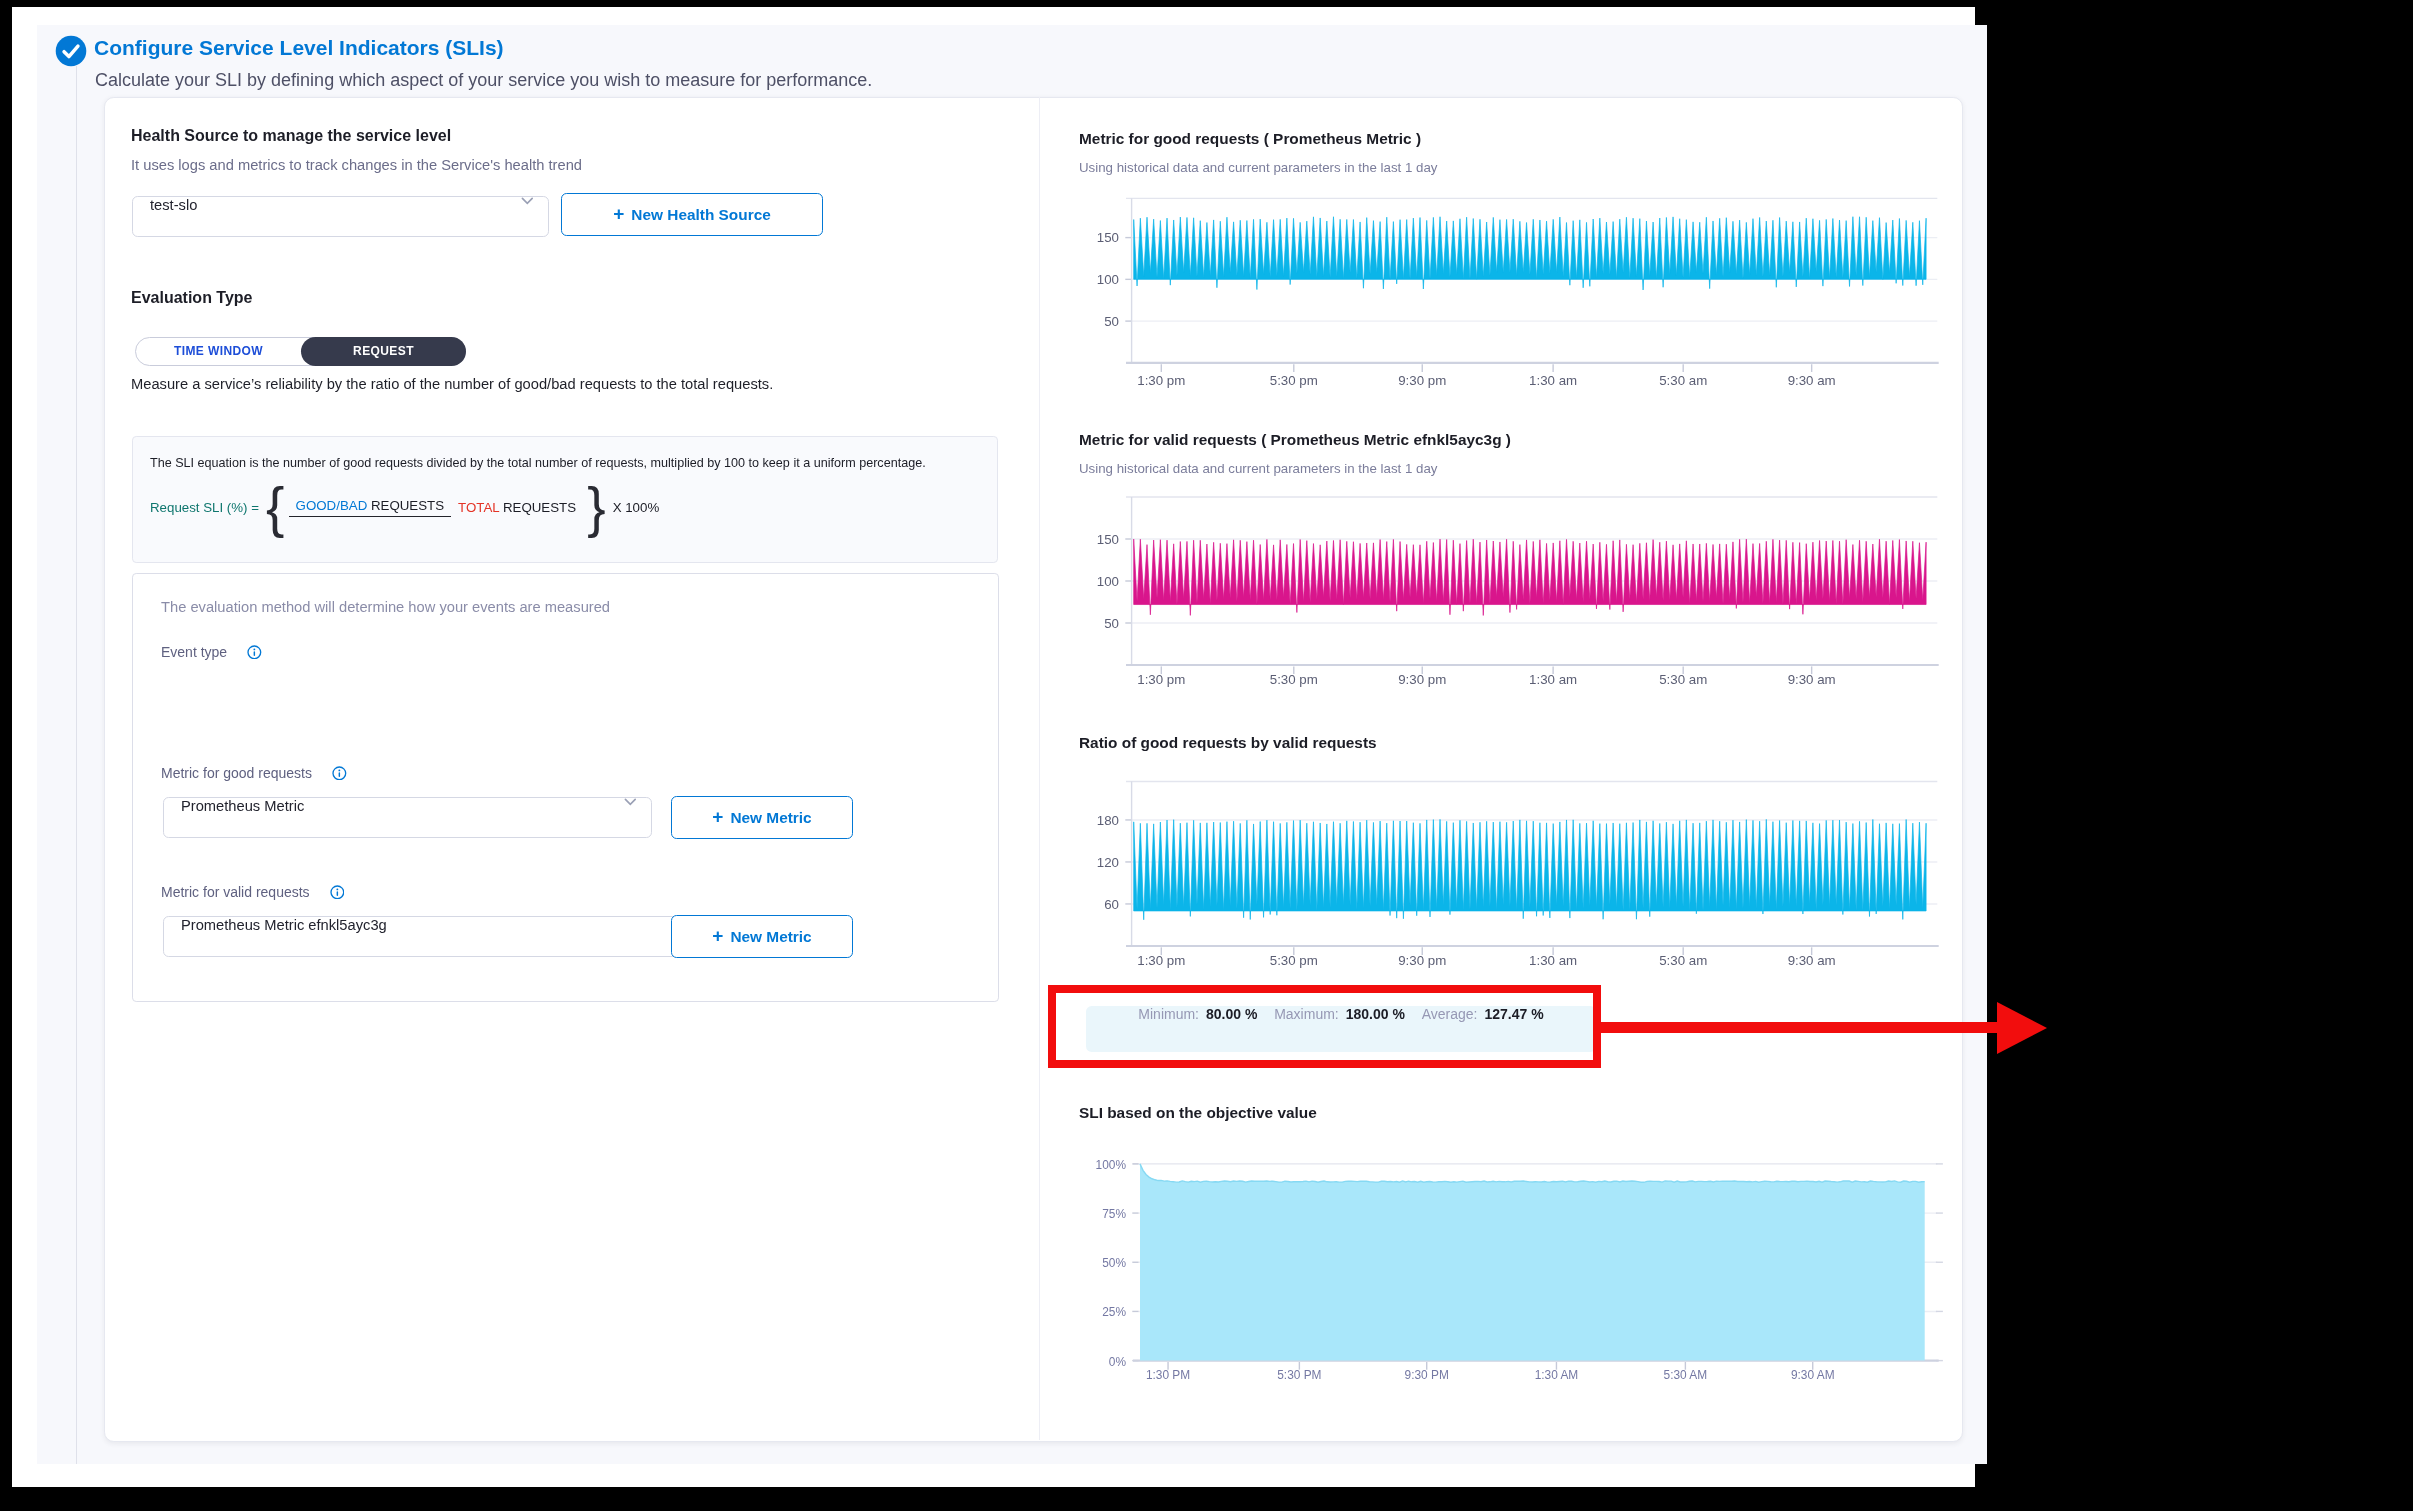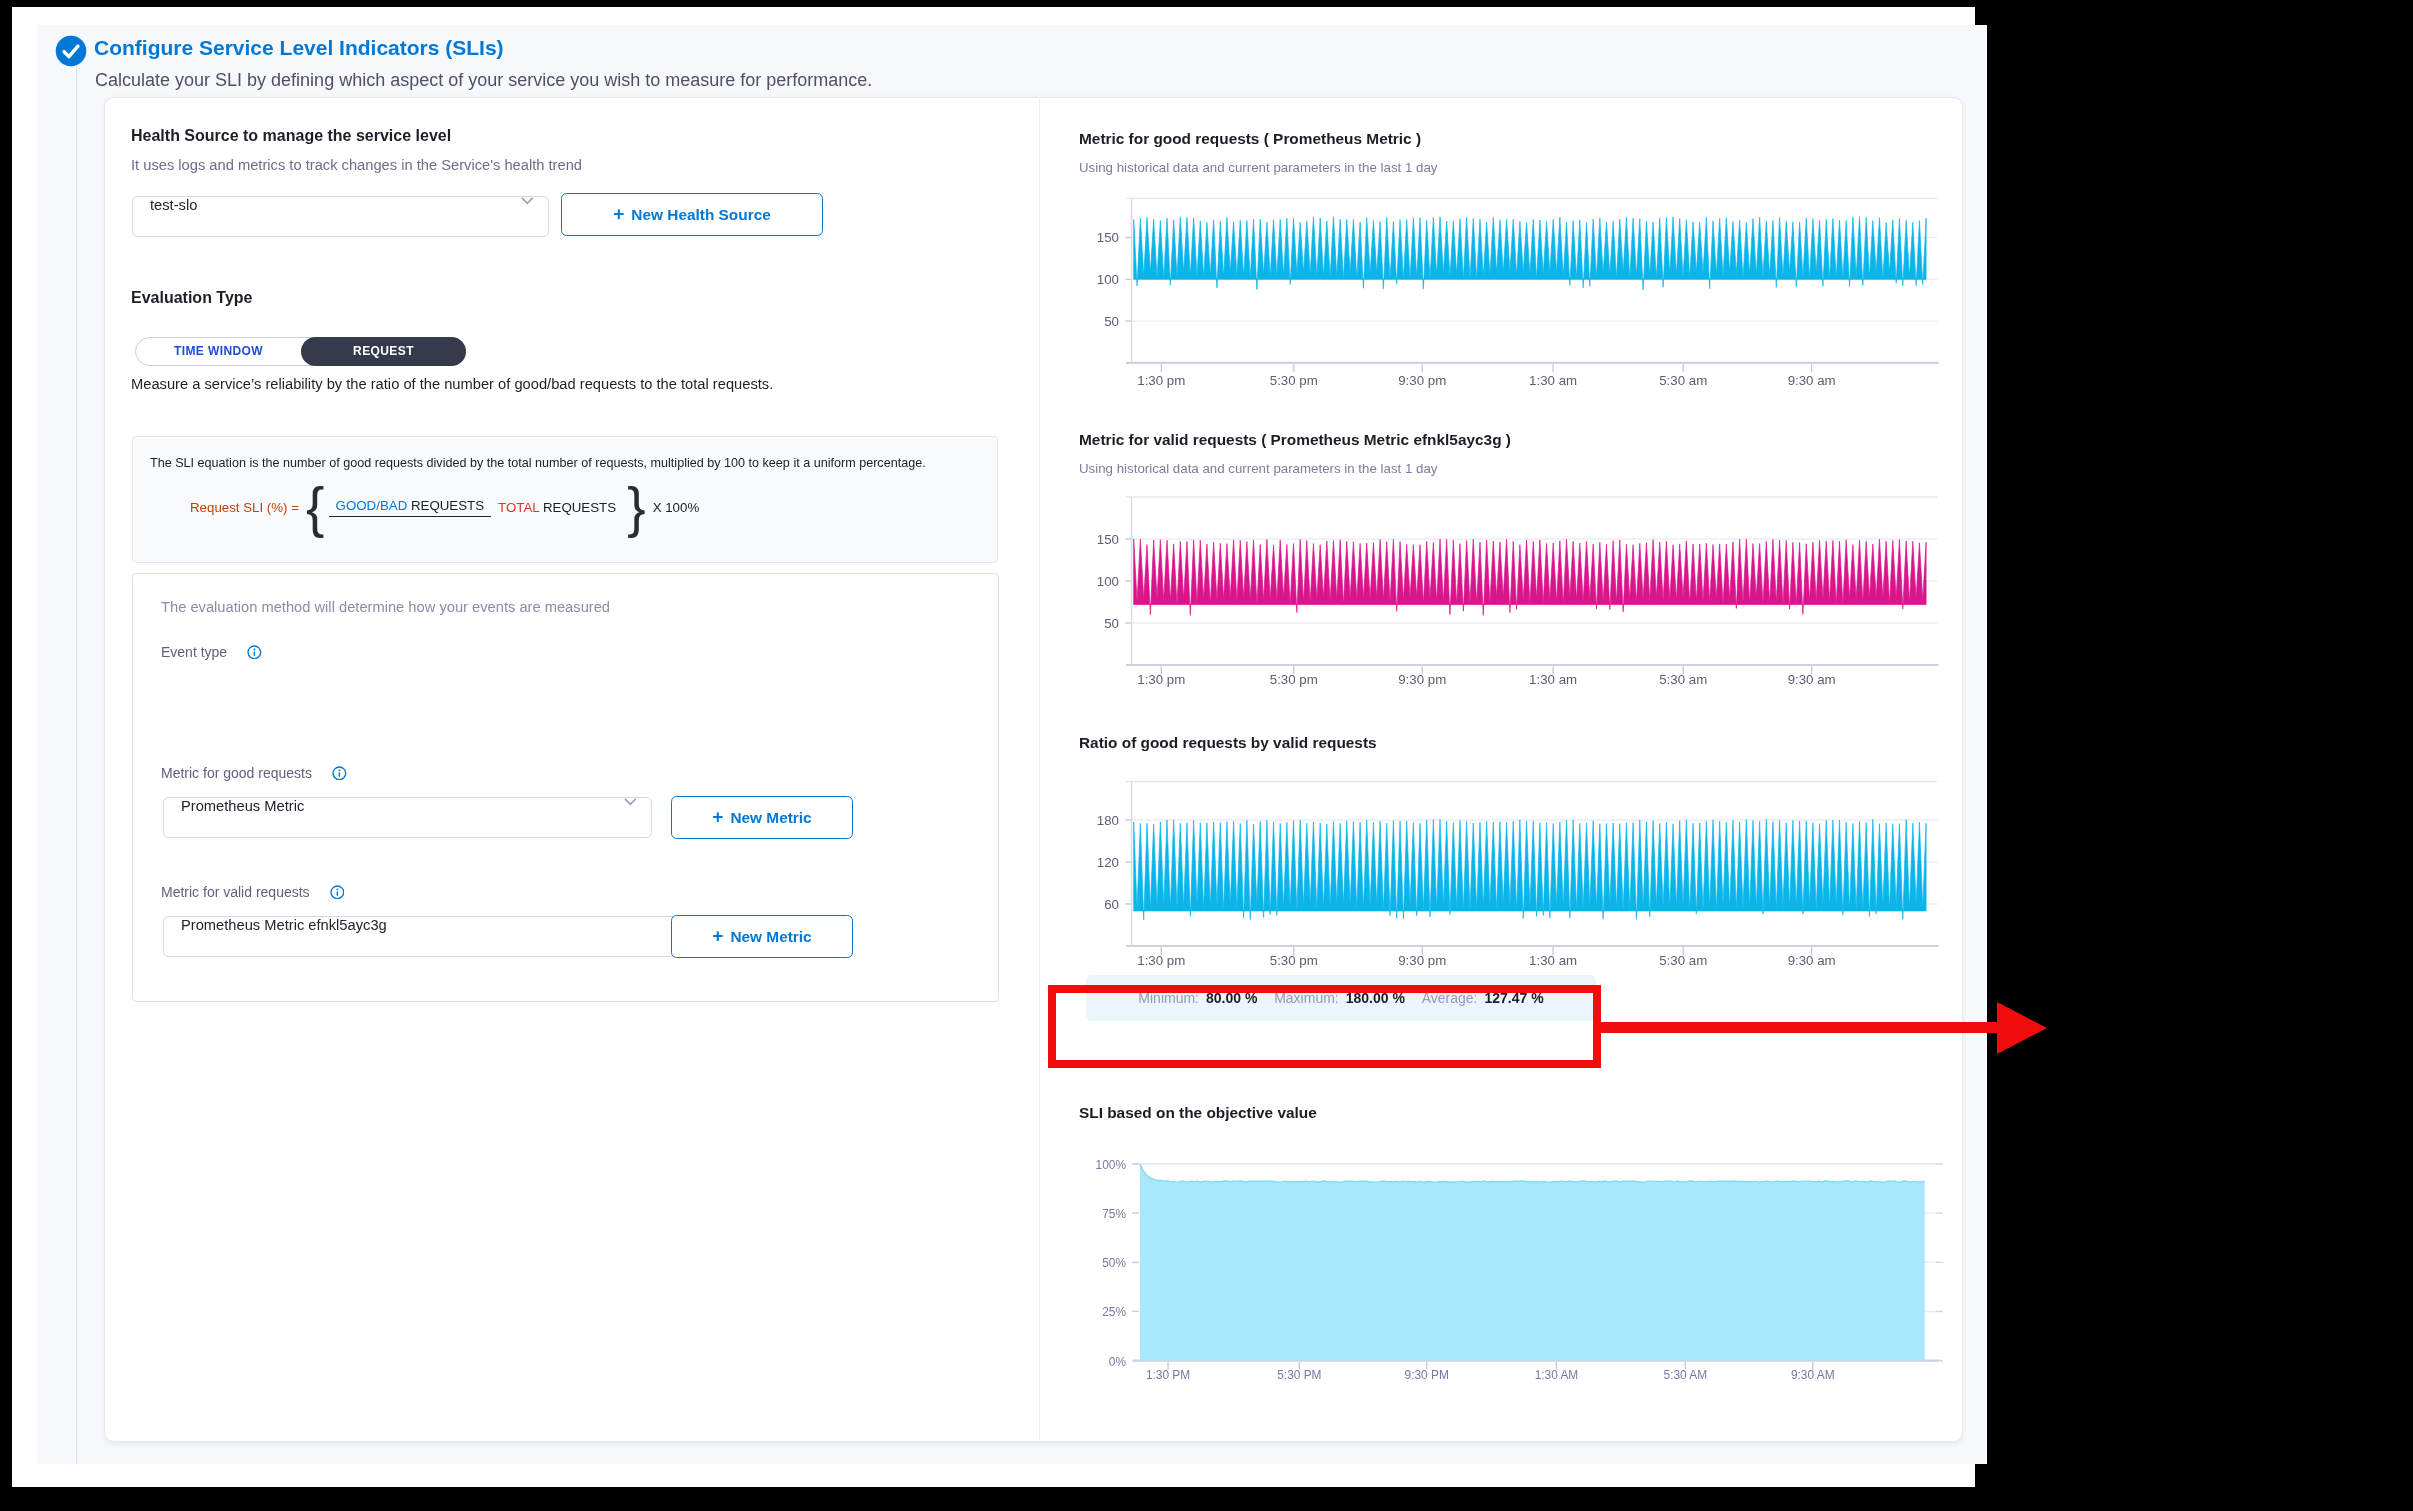--- a/index.html
+++ b/index.html
@@ -24,39 +24,39 @@
   .toggle { position:absolute; left:123px; top:330px; width:331px; height:29px; background:#fff; border:0.7px solid #c9ccdb; border-radius:700px; }
   .tg-opt { position:absolute; top:330px; height:29px; line-height:29px; text-align:center; font-size:12px; font-weight:bold; letter-spacing:0.4px; }
   .tg-left { left:123px; width:167px; color:#1d4ed8; }
   .tg-dark { position:absolute; left:289px; top:330px; width:165px; height:29px; background:#363a4c; border-radius:700px; }
   .tg-right { left:289px; width:165px; color:#ffffff; }
 
   .para { position:absolute; font-size:14.7px; color:#1f2029; line-height:22px; }
   .eqbox { position:absolute; left:120px; top:429px; width:866px; height:127px; background:#f9fafd; border:0.7px solid #e4e6ef; border-radius:4.2px; padding:18px 17px 0 17px; }
   .eq-line1 { font-size:12.6px; color:#1c1d26; width:812px; line-height:17.5px; }
   .eq-row { display:flex; align-items:center; margin-top:7px; }
-  .eq-lhs { font-size:13.3px; color:#c2410c; margin-right:7px;margin-left:40px; }
+  .eq-lhs { font-size:13.3px; color:#0f766e; margin-right:7px; }
   .brace { font-size:55px; font-weight:300; color:#2a2b33; line-height:1; }
   .frac { display:inline-flex; flex-direction:row; text-align:center; margin:0 4.2px; font-size:13.3px; }
   .frac .num { border-bottom:1.4px solid #23242b; padding:1.4px 7px 3.5px 7px; color:#1c1d26; }
   .frac .den { padding:3.5px 7px 1.4px 7px; color:#1c1d26; }
   .hl-blue { color:#0278d5; }
   .hl-red { color:#e43326; }
   .eq-mult { font-size:13.3px; color:#1c1d26; margin-left:7px; }
 
   .methodbox { position:absolute; left:120px; top:566px; width:867px; height:429px; background:#fff; border:0.7px solid #dcdee9; border-radius:4.2px; }
   .m-desc { position:absolute; font-size:14.7px; color:#8a8ca8; }
   .f-label { position:absolute; display:flex; align-items:center; gap:20px; font-size:14px; color:#5f6180; }
 
   .chart-title { position:absolute; font-size:15.4px; font-weight:bold; color:#1c1d26; }
   .chart-sub { position:absolute; font-size:13.3px; color:#7b7d9b; }
   svg.chart { position:absolute; overflow:visible; }
   svg.chart text { font-family:"Liberation Sans","DejaVu Sans",sans-serif; }
 
-  .statsbox { position:absolute; left:1074px; top:968px; width:510px; height:46px; background:#eaf6fb; border-radius:5.6px; display:flex; align-items:center; justify-content:center; gap:7px; white-space:nowrap; }
+  .statsbox { position:absolute; left:1074px; top:999px; width:510px; height:46px; background:#eaf6fb; border-radius:5.6px; display:flex; justify-content:center; gap:7px; white-space:nowrap; }
   .st-label { font-size:14px; color:#9698b4; }
   .st-val { font-size:14px; font-weight:bold; color:#1c1d26; margin-right:9.8px; }
 
   .red-box { position:absolute; left:1048px; top:985px; width:553px; height:83px; border:8.4px solid #f20d0d; background:transparent; }
   .arrow-shaft { position:absolute; left:1598px; top:1022px; width:402px; height:11.2px; background:#f20d0d; }
   .arrow-head { position:absolute; left:1997px; top:1002px; width:0; height:0; border-left:50px solid #f20d0d; border-top:26px solid transparent; border-bottom:26px solid transparent; }
 
   .chev { width:12.6px; height:7.7px; flex:none; }
   .info { width:14.7px; height:14.7px; flex:none; }
 </style>

